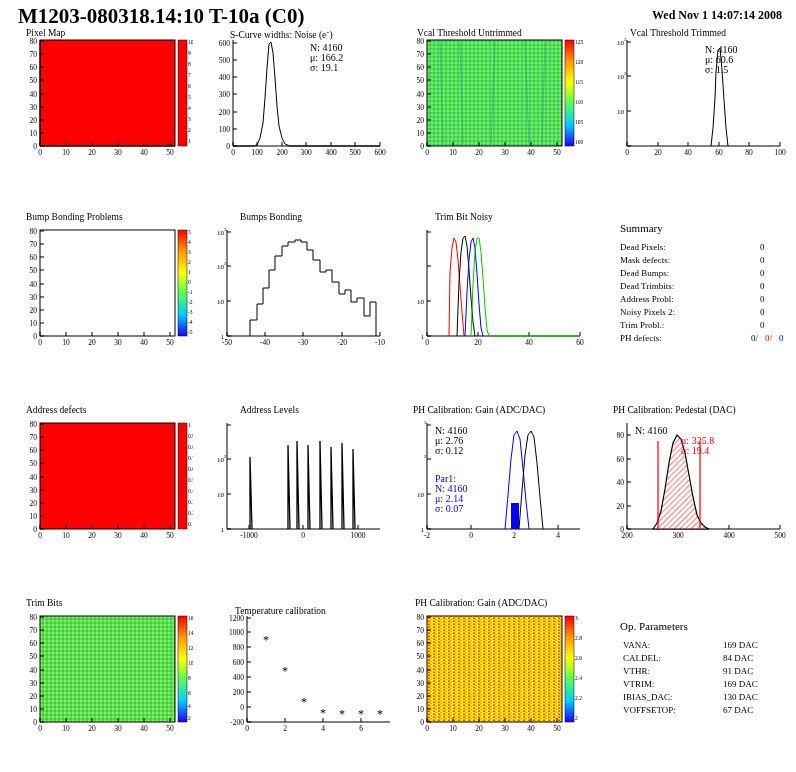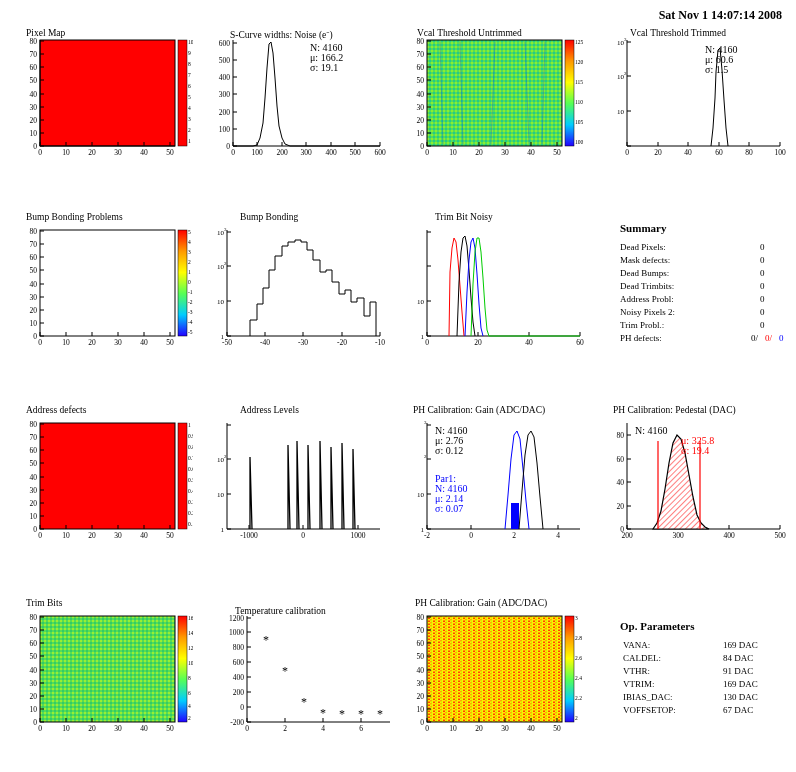--- a/index.html
+++ b/index.html
@@ -5,31 +5,32 @@
   html,body{margin:0;padding:0;background:#ffffff;}
   body{width:796px;height:772px;font-family:"Liberation Serif",serif;color:#000;overflow:hidden;}
   #root{position:relative;width:796px;height:772px;}
   .hdr-title{position:absolute;left:18px;top:4px;font-size:21px;font-weight:bold;font-family:"Liberation Serif",serif;letter-spacing:0px;}
   .hdr-date{position:absolute;right:14px;top:8px;font-size:12px;font-weight:bold;font-family:"Liberation Serif",serif;}
   .panel{position:absolute;}
   .ptitle{position:absolute;font-size:9.5px;font-family:"Liberation Serif",serif;white-space:nowrap;}
   .stat{position:absolute;font-size:10px;font-family:"Liberation Serif",serif;white-space:nowrap;}
   .stat.blue{color:#0000ff;}
   .stat.red{color:#ff0000;margin-left:46px;}
-  .summary-title{position:absolute;font-size:11px;font-weight:bold;font-family:"Liberation Serif",serif;}
+  .summary-title{position:absolute;font-size:11px;font-weight:normal;font-family:"Liberation Serif",serif;}
   .sum-row{position:absolute;font-size:9px;font-family:"Liberation Serif",serif;white-space:nowrap;}
   .sum-val{position:absolute;font-size:9px;font-family:"Liberation Serif",serif;}
   .curve{position:absolute;left:0;top:0;}
   svg{display:block;}
 </style>
 </head>
 <body>
 <div id="root">
 
-<div class="hdr-date">Sat Nov  1 14:07:14 2008</div>
+<div class="hdr-title">M1203-080318.14:10 T-10a (C0)</div>
+<div class="hdr-date">Wed Nov  1 14:07:14 2008</div>
 
 <div class="panel" style="left:18px;top:28px;width:175px;height:130px;">
   <div class="ptitle" style="left:8px;top:0px;">Pixel Map</div>
   <svg width="175" height="130" class="curve">
     <rect x="22" y="12" width="135" height="106" fill="#ff0000" stroke="#000" stroke-width="1"></rect>
     <g stroke="#000" stroke-width="1">
       <line x1="22" y1="118" x2="157" y2="118"></line>
           <line x1="22" y1="12" x2="22" y2="118"></line>
       <line x1="22" y1="118" x2="22" y2="114"></line>
           <line x1="48" y1="118" x2="48" y2="114"></line>
@@ -308,21 +309,21 @@
           <text x="170" y="82">-1</text>
           <text x="170" y="92">-2</text>
       <text x="170" y="102">-3</text>
           <text x="170" y="112">-4</text>
           <text x="170" y="122">-5</text>
     </g>
   </svg>
 </div>
 
 <div class="panel" style="left:205px;top:212px;width:185px;height:140px;">
-  <div class="ptitle" style="left:35px;top:0px;">Bump Bonding</div>
+  <div class="ptitle" style="left:35px;top:0px;">Bumps Bonding</div>
   <svg width="185" height="140" class="curve">
     <g stroke="#000" stroke-width="1" fill="none">
       <line x1="22" y1="124" x2="175" y2="124"></line>
           <line x1="22" y1="18" x2="22" y2="124"></line>
       <line x1="22" y1="124" x2="22" y2="120"></line>
           <line x1="60" y1="124" x2="60" y2="120"></line>
           <line x1="98" y1="124" x2="98" y2="120"></line>
       <line x1="137" y1="124" x2="137" y2="120"></line>
           <line x1="175" y1="124" x2="175" y2="120"></line>
       <line x1="22" y1="124" x2="26" y2="124"></line>

